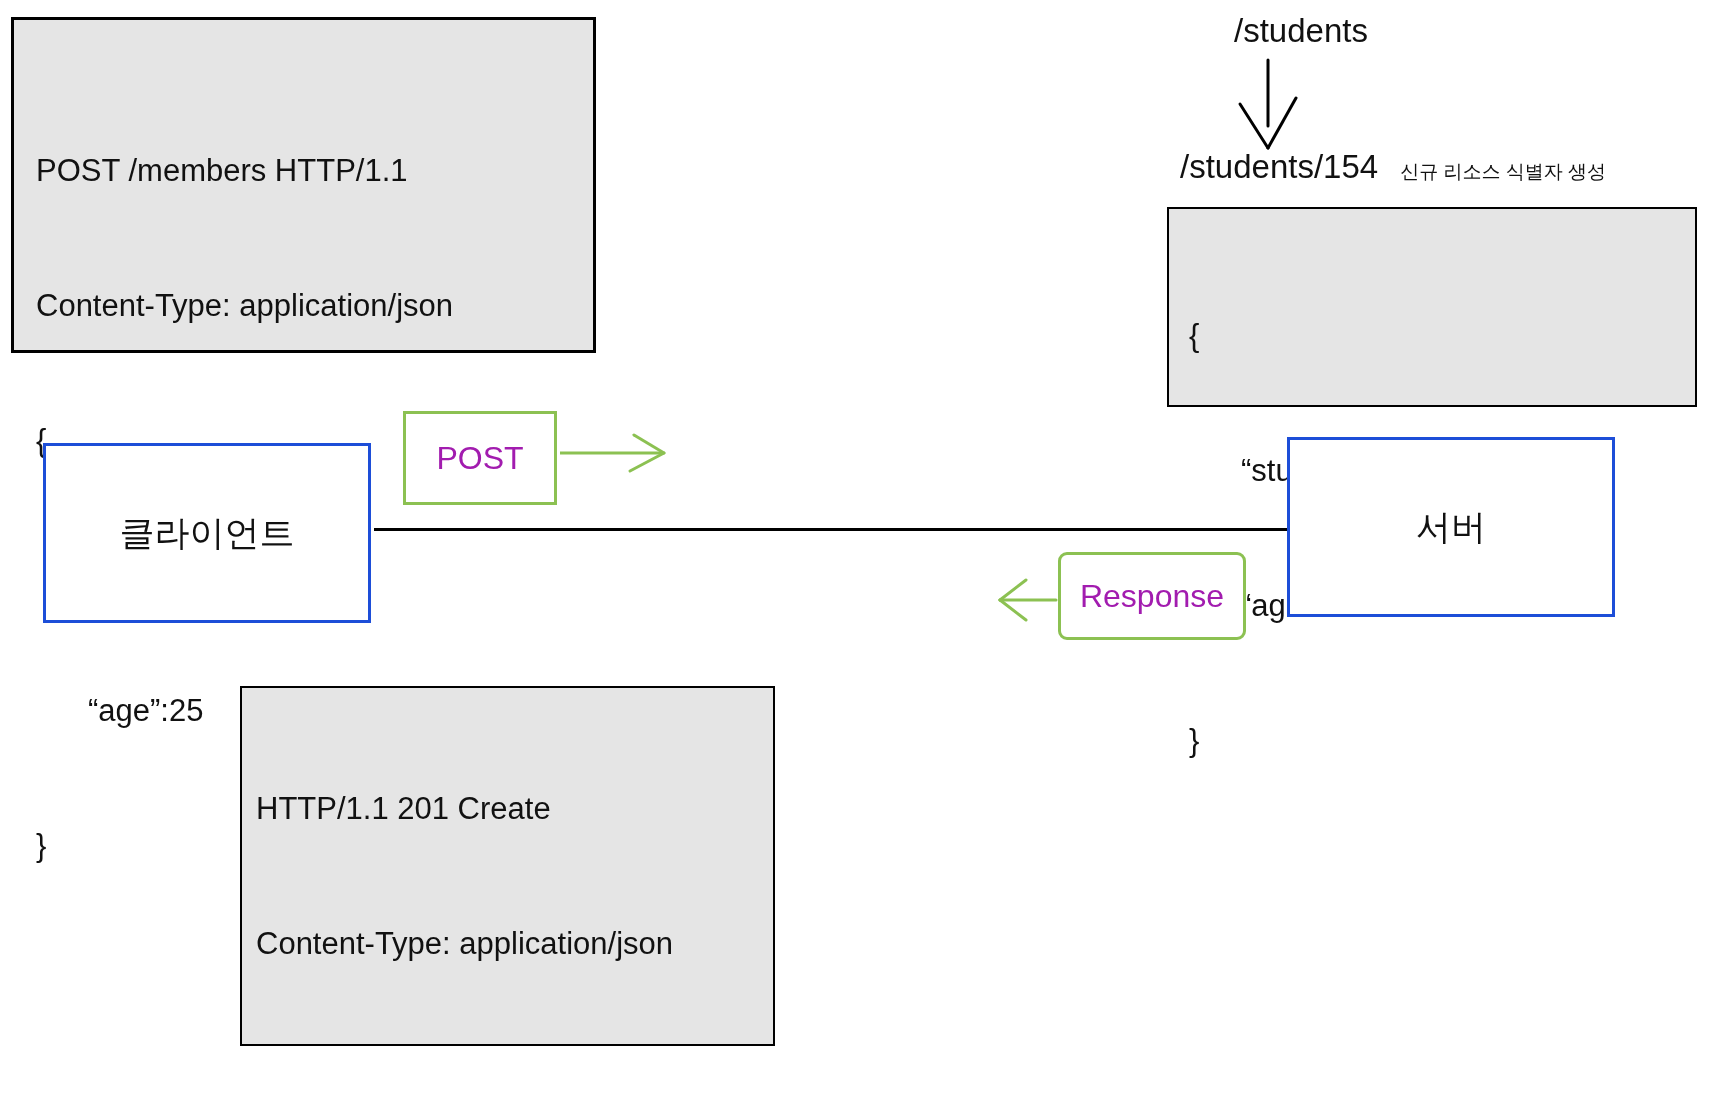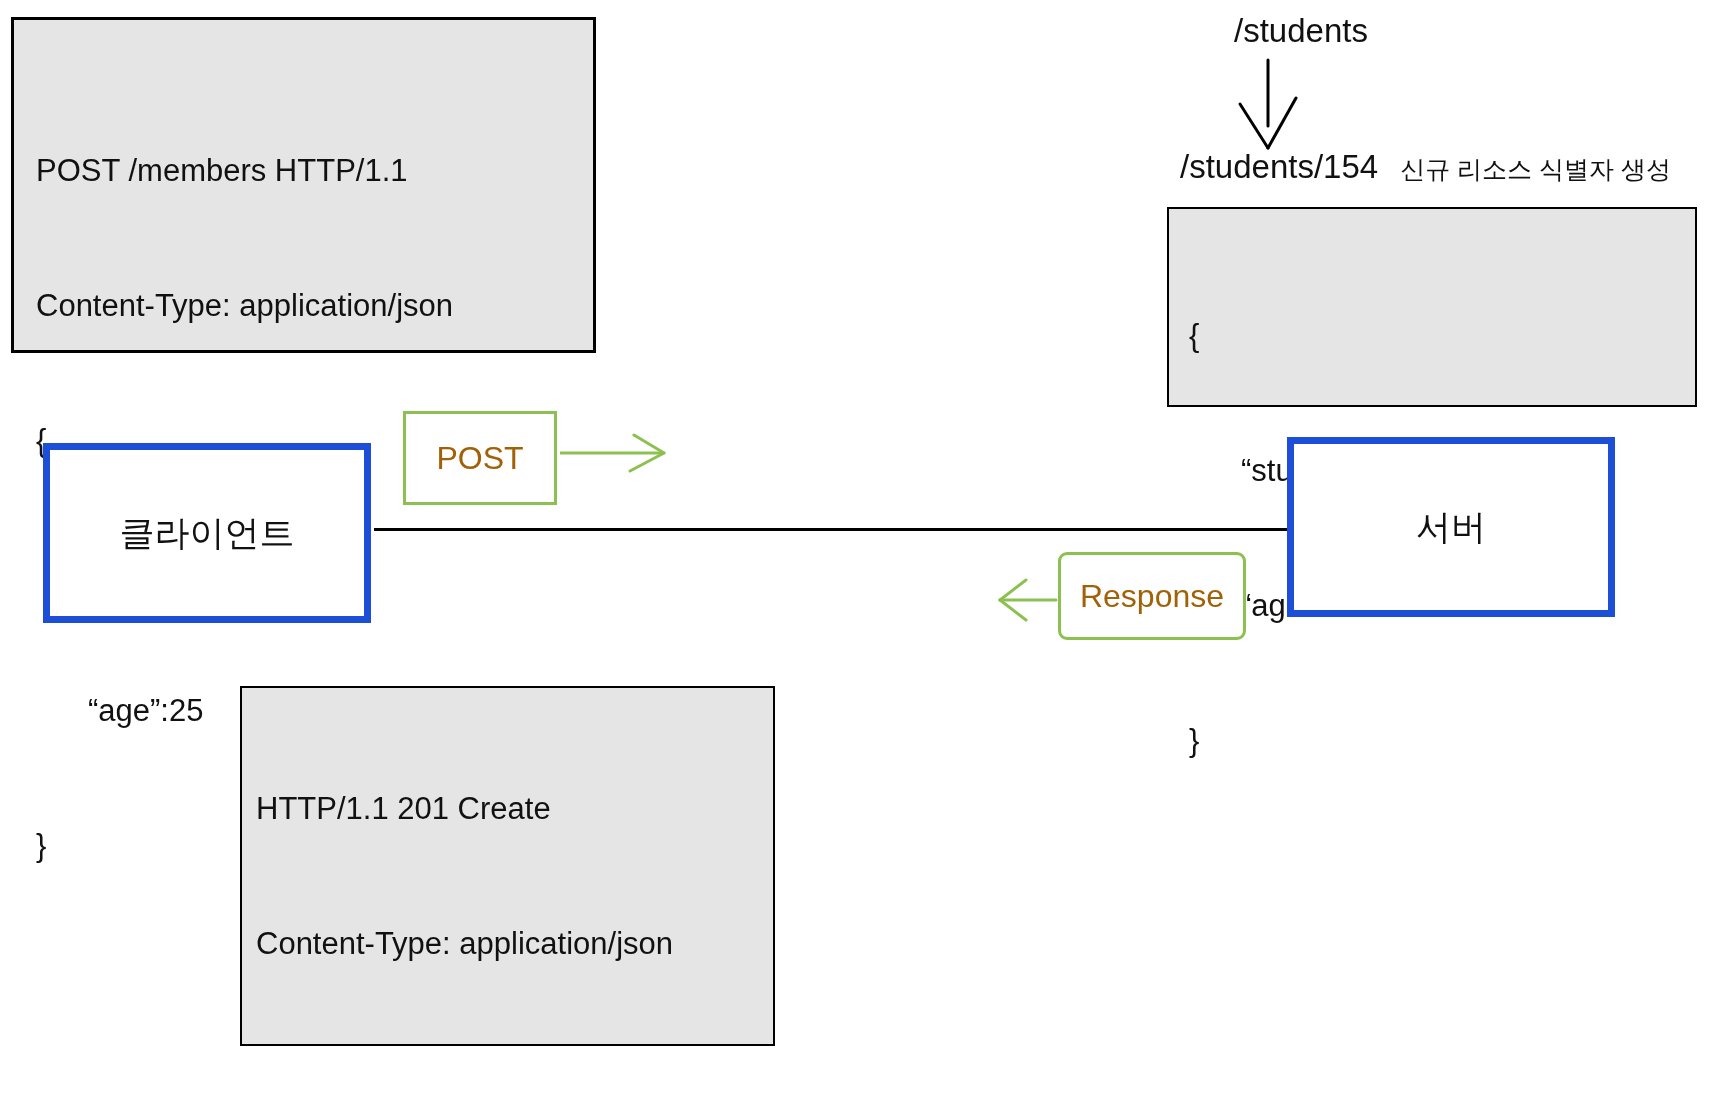--- a/index.html
+++ b/index.html
@@ -53,27 +53,27 @@
     margin-left: 42px;
   }
   .resource-new {
     left: 1180px; top: 148px;
     display: flex;
     align-items: baseline;
     gap: 22px;
     white-space: nowrap;
   }
   .resource-new .path { font-size: 33px; }
-  .resource-new .annotation { font-size: 25px; }
+  .resource-new .annotation { font-size: 19px; }
 
   
   .actor-box {
     position: absolute;
     background: #ffffff;
-    border: 7px solid #1d4ed8;
+    border: 3px solid #1d4ed8;
     box-sizing: border-box;
     display: flex;
     align-items: center;
     justify-content: center;
     font-size: 35px;
   }
   .box-client { left: 43px; top: 443px; width: 328px; height: 180px; }
   .box-server { left: 1287px; top: 437px; width: 328px; height: 180px; }
 
   
@@ -86,21 +86,21 @@
   
   .green-box {
     position: absolute;
     background: #ffffff;
     border: 3px solid #8CC152;
     box-sizing: border-box;
     display: flex;
     align-items: center;
     justify-content: center;
     font-size: 32px;
-    color: #a16207;
+    color: #a21caf;
   }
   .box-post { left: 403px; top: 411px; width: 154px; height: 94px; }
   .box-response { left: 1058px; top: 552px; width: 188px; height: 88px; border-radius: 9px; }
 
   svg { display: block; }
   .stroke-green { stroke: #8CC152; stroke-width: 3; fill: none; stroke-linecap: round; }
   .stroke-black { stroke: #000000; stroke-width: 3; fill: none; stroke-linecap: round; }
 </style>
 </head>
 <body>

